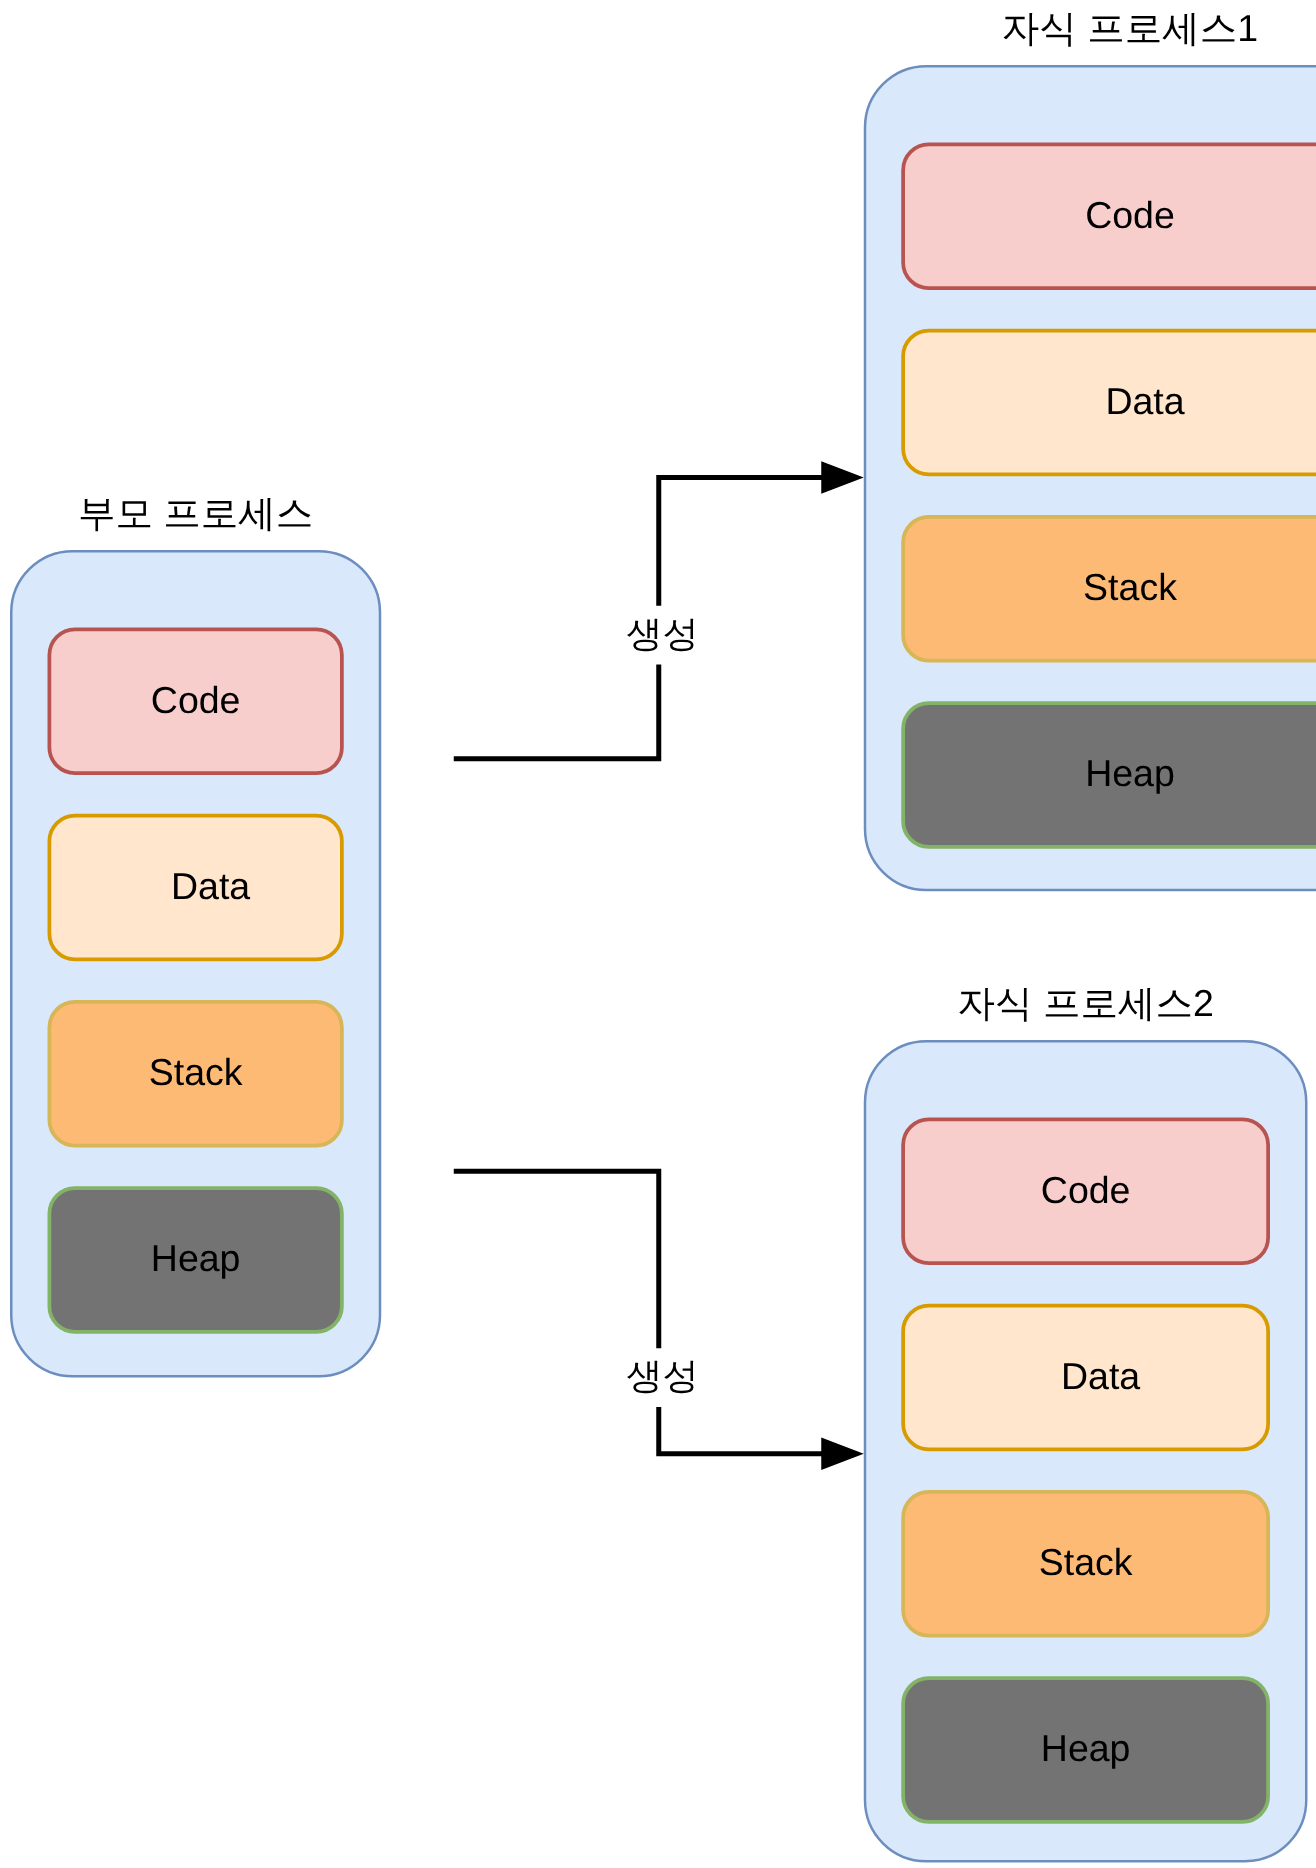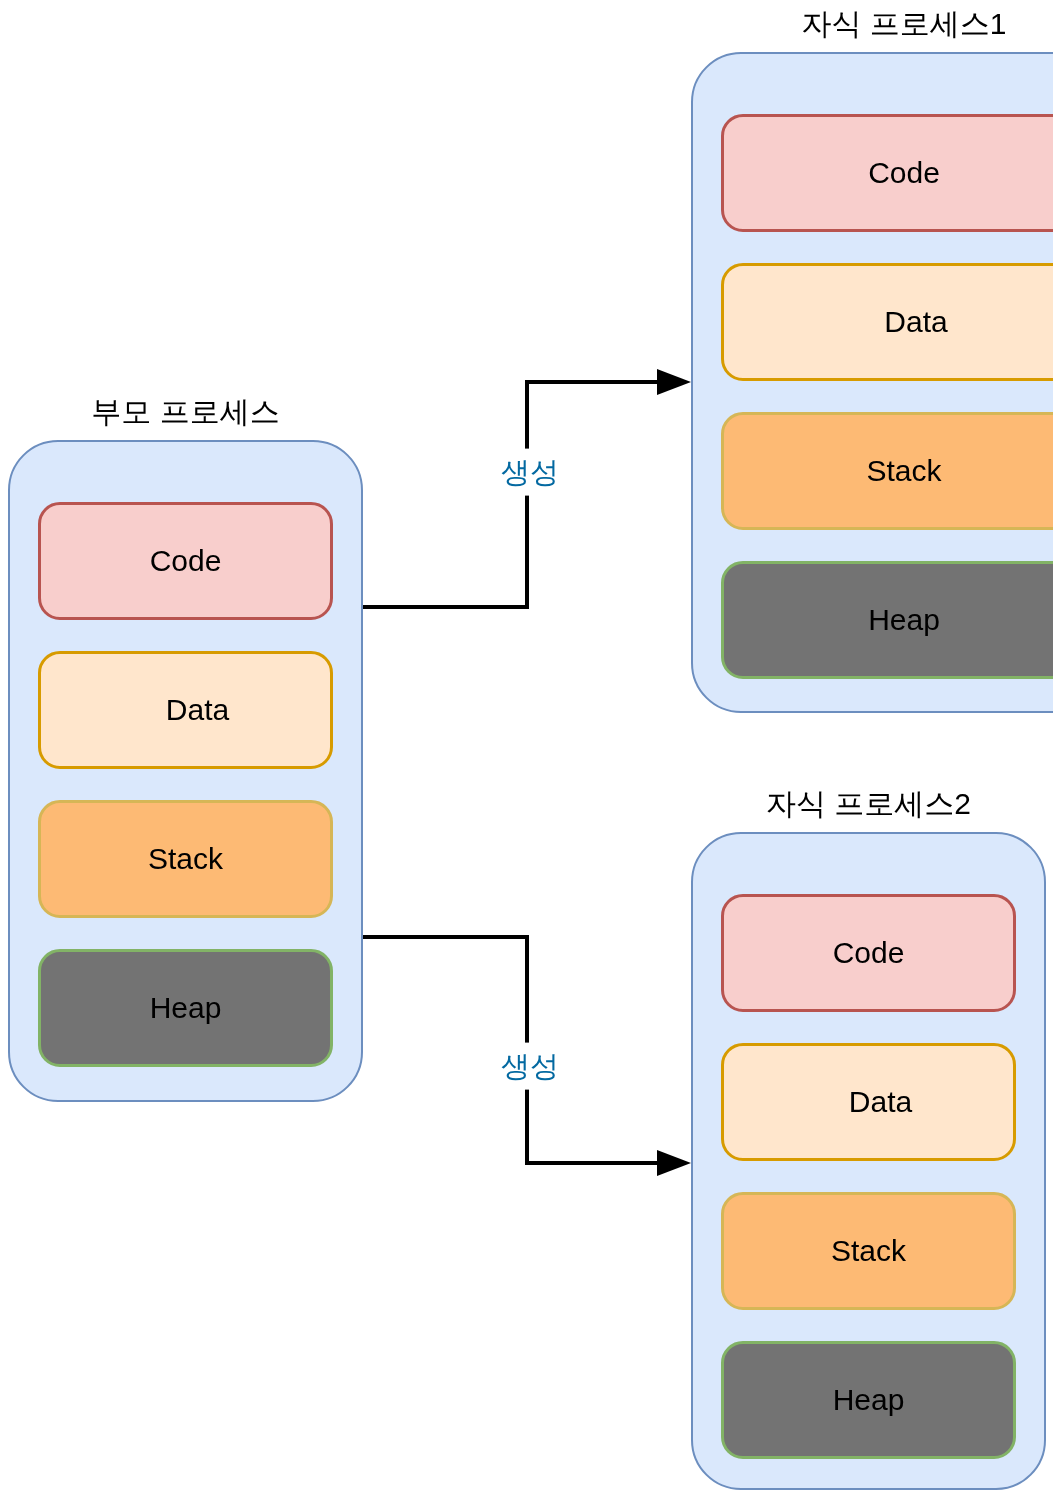--- a/index.html
+++ b/index.html
@@ -19,25 +19,26 @@
     position: absolute;
     left: 0;
     top: 0;
     width: 1053px;
     height: 1494px;
   }
   .arrow-label {
     position: absolute;
     transform: translate(-50%, -50%);
     background: #ffffff;
-    color: #0369a1;
+    color: #000000;
     font-size: 29px;
     line-height: 1.2;
     padding: 6px 8px;
     white-space: nowrap;
+    margin-top: 36px;
   }
   .process {
     position: absolute;
     display: flex;
     flex-direction: column;
   }
   .process-title {
     height: 40px;
     line-height: 40px;
     margin-bottom: 8px;
@@ -87,21 +88,21 @@
     <g>
       <path d="M 363 607 L 527 607 L 527 382 L 660 382" fill="none" stroke="#000000" stroke-width="4"></path>
       <polygon points="691,382 657,369 657,395" fill="#000000"></polygon>
     </g>
     <g>
       <path d="M 363 937 L 527 937 L 527 1163 L 660 1163" fill="none" stroke="#000000" stroke-width="4"></path>
       <polygon points="691,1163 657,1150 657,1176" fill="#000000"></polygon>
     </g>
   </svg>
 
-  <div class="process" style="left:8px; top:392px; width:355px;">
+  <div class="process" style="left:8px; top:392px; width:297px;">
     <div class="process-title">부모 프로세스</div>
     <div class="process-box" style="height:662px;">
       <div class="segment seg-code">
         <span class="segment-label">Code</span>
       </div>
       <div class="segment seg-data">
         <span class="segment-label">Data</span>
       </div>
       <div class="segment seg-stack">
         <span class="segment-label">Stack</span>

